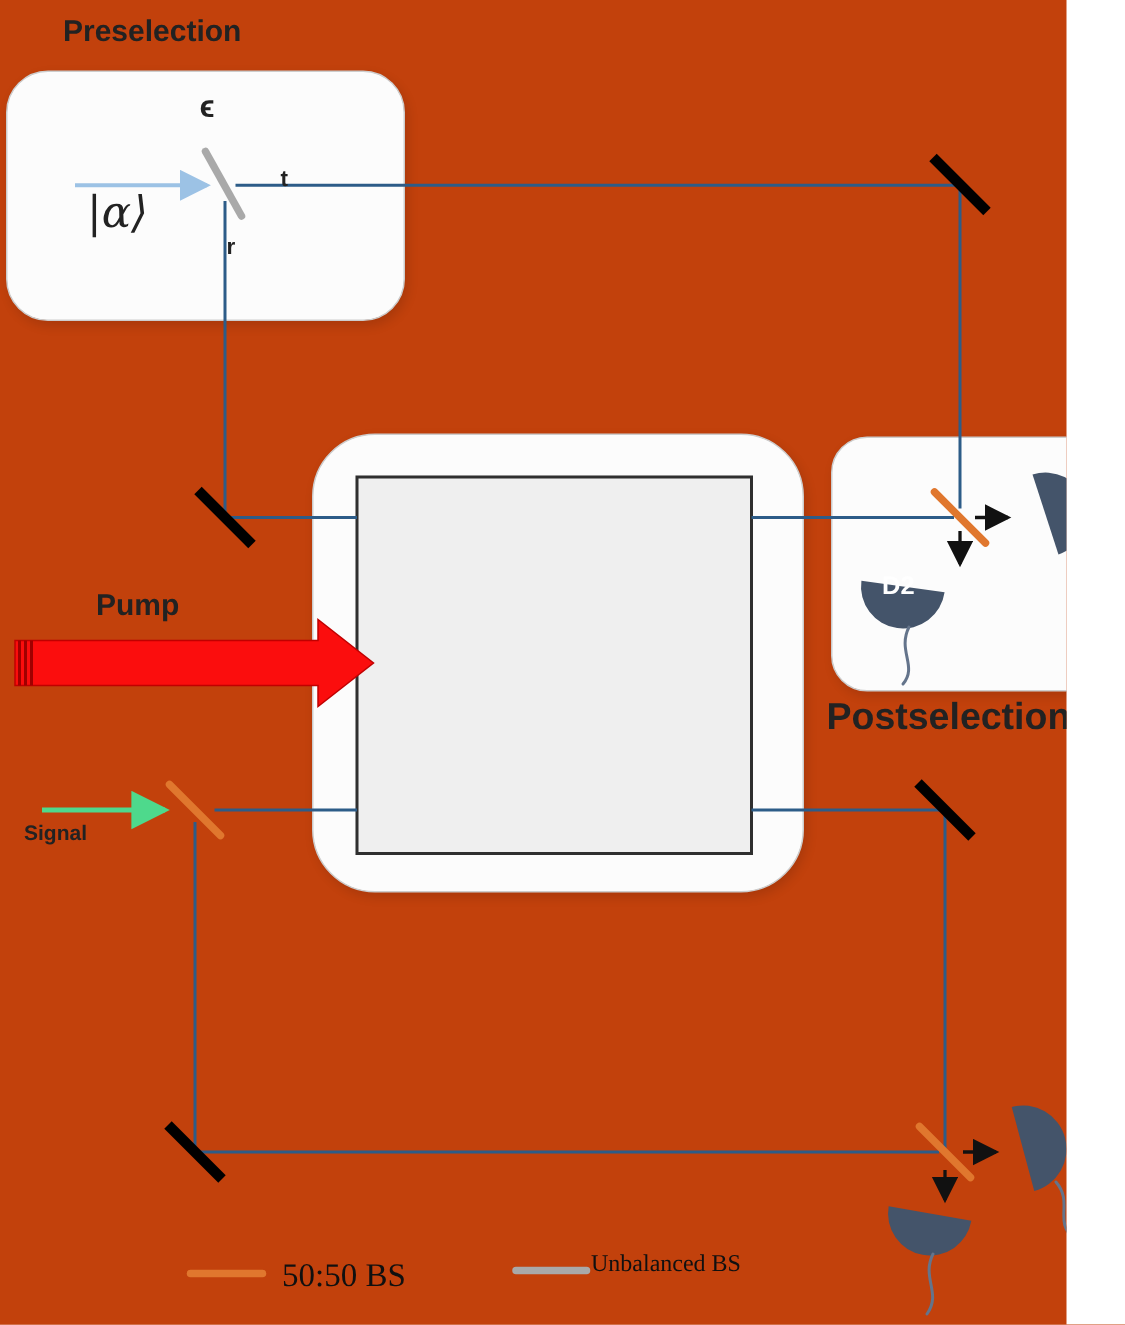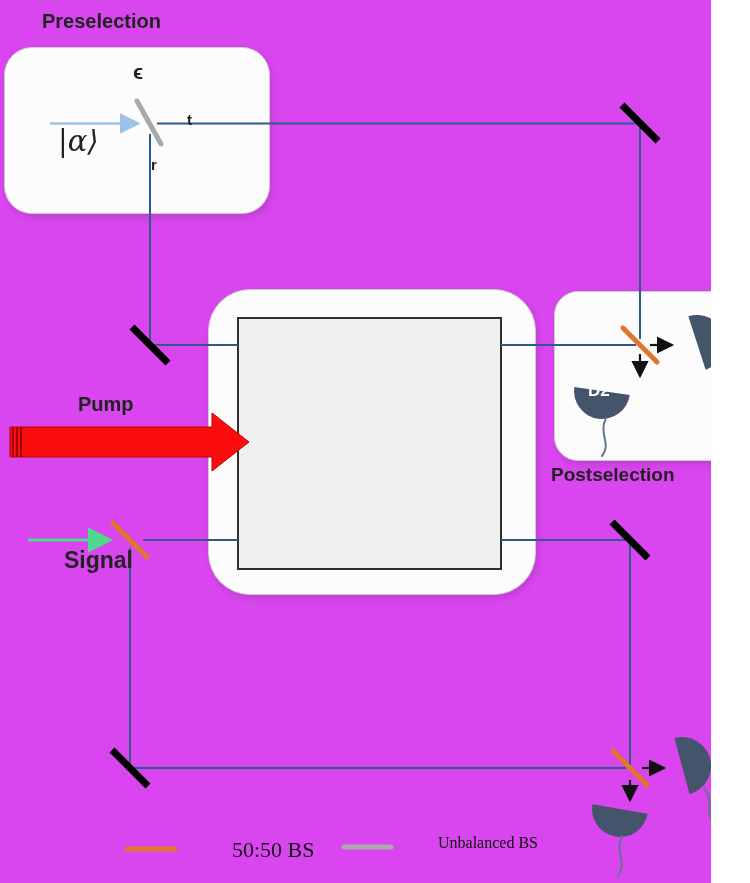--- a/index.html
+++ b/index.html
@@ -11,28 +11,28 @@
     --signal-green:#4ed98c;
     --alpha-blue:#9cc2e5;
     --detector:#44546a;
     --box-fill:#fcfcfc;
     --box-border:#cdcdcd;
     --bbo-fill:#efefef;
     --text:#222222;
   }
   *{margin:0;padding:0;box-sizing:border-box;}
   body{background:#ffffff;font-family:"Liberation Sans","DejaVu Sans",sans-serif;}
-  .canvas{position:relative;width:711px;height:883px;background:#d946ef;overflow:hidden;}
+  .canvas{position:relative;width:711px;height:883px;background:#c2410c;overflow:hidden;}
   .box{position:absolute;background:var(--box-fill);border:1px solid var(--box-border);
        box-shadow:2px 3px 7px rgba(0,0,0,0.13);z-index:1;}
   .bbo-inner{position:absolute;background:var(--bbo-fill);border:2px solid #2f2f2f;z-index:1;}
   svg.overlay{position:absolute;left:0;top:0;width:750px;height:883px;z-index:2;}
   .label{position:absolute;color:var(--text);font-weight:bold;white-space:nowrap;z-index:3;}
   .label.white{color:#ffffff;}
-  .label.serif{font-family:"Liberation Serif","DejaVu Serif",serif;font-weight:normal;color:#101010;margin-left:44px;}
+  .label.serif{font-family:"Liberation Serif","DejaVu Serif",serif;font-weight:normal;color:#101010;}
   .label.math{font-family:"DejaVu Serif","Liberation Serif",serif;font-style:italic;font-weight:normal;}
   .beam{stroke:var(--beam-line);stroke-width:2;fill:none;}
   .mirror{stroke:var(--mirror);stroke-width:7;fill:none;}
   .bs-orange{stroke:var(--bs-orange);stroke-width:5;stroke-linecap:round;fill:none;}
   .bs-gray{stroke:var(--bs-gray);stroke-width:5;stroke-linecap:round;fill:none;}
   .arrow-black{stroke:#111111;stroke-width:2.2;fill:none;}
   .detector{fill:var(--detector);stroke:none;}
   .wire{stroke:#64748b;stroke-width:2;fill:none;stroke-linecap:round;}
   .pump{fill:var(--pump-red);stroke:#c00000;stroke-width:1;}
   .pump-stripe{stroke:#a00000;stroke-width:2;}
@@ -109,24 +109,24 @@
     <line class="bs-orange" x1="127" y1="849" x2="175" y2="849"></line>
     <line class="bs-gray" x1="344" y1="847" x2="391" y2="847"></line>
   </svg>
 
   <div class="label" style="left:42px;top:10px;font-size:20px;">Preselection</div>
   <div class="label" style="left:133px;top:60px;font-size:21px;">ϵ</div>
   <div class="label" style="left:187px;top:111px;font-size:15px;">t</div>
   <div class="label" style="left:151px;top:156px;font-size:15px;">r</div>
   <div class="label math" style="left:58px;top:124px;font-size:29px;">|α⟩</div>
 
-  <div class="label" style="left:78px;top:393px;font-size:20px;">Pump</div>
-  <div class="label" style="left:16px;top:547px;font-size:23px;margin-left:48px;">Signal</div>
+  <div class="label" style="left:64px;top:393px;font-size:20px;">Pump</div>
+  <div class="label" style="left:16px;top:547px;font-size:14px;">Signal</div>
 
-  <div class="label" style="left:551px;top:464px;font-size:19px;text-align:right;">Postselection</div>
+  <div class="label" style="left:551px;top:464px;font-size:25px;text-align:right;">Postselection</div>
 
   <div class="label white" style="left:724px;top:328px;font-size:23px;">D1</div>
   <div class="label white" style="left:588px;top:381px;font-size:17px;">D2</div>
 
   <div class="label serif" style="left:188px;top:837px;font-size:22px;">50:50 BS</div>
   <div class="label serif" style="left:394px;top:834px;font-size:16px;">Unbalanced BS</div>
 
 </div>
 
 </body></html>

